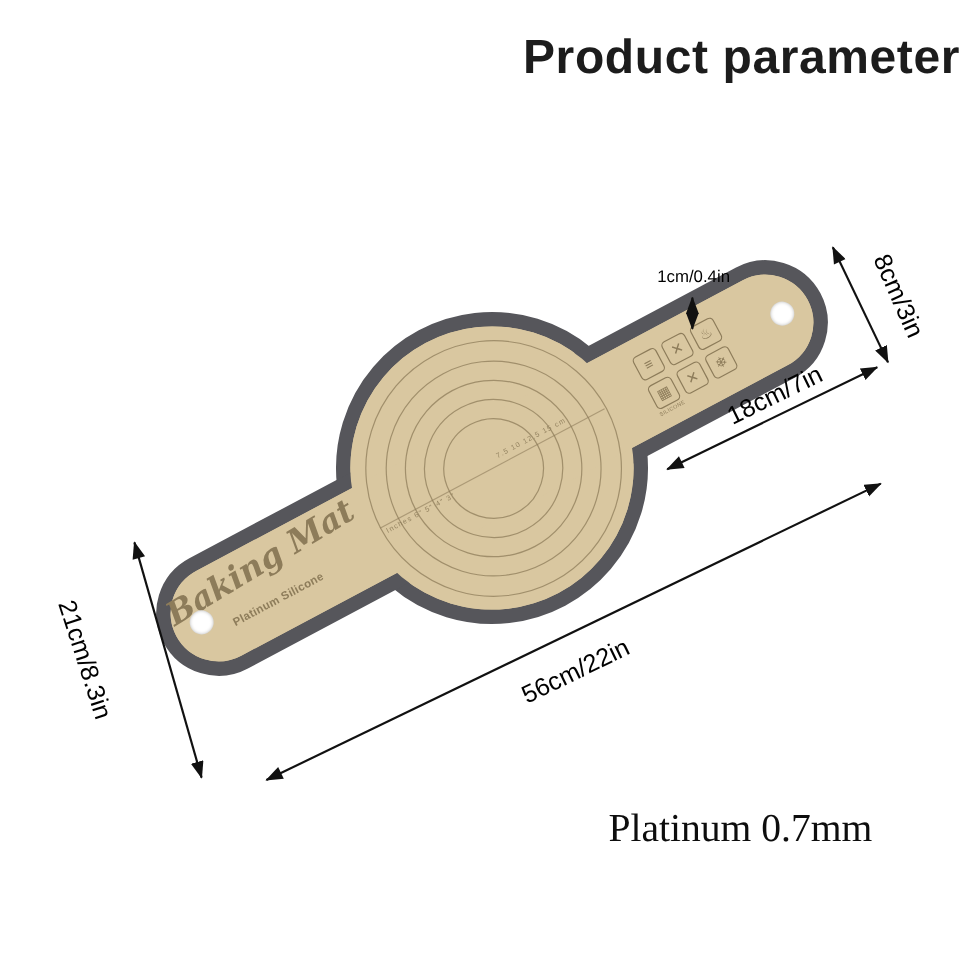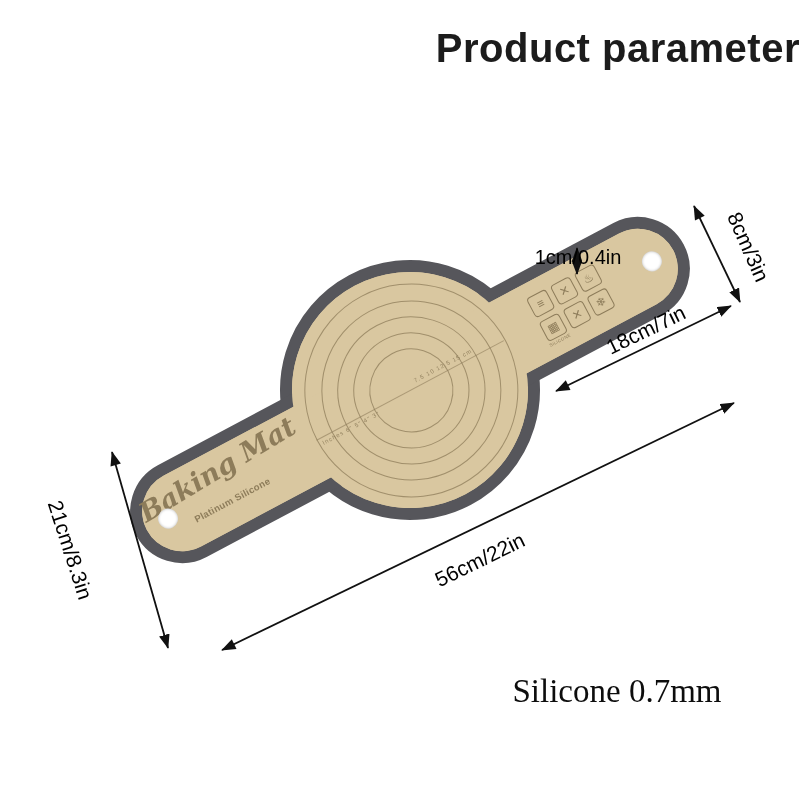--- a/index.html
+++ b/index.html
@@ -37,21 +37,21 @@
         box-shadow:inset 0 0 3px rgba(0,0,0,.3);}
   .hole.left{left:26px;top:42px;} .hole.right{left:574px;top:42px;}
 
   
   .dim{position:absolute;color:#000;font-size:21px;white-space:nowrap;
        transform:translate(-50%,-50%);}
   .dim-56{left:480px;top:560px;transform:translate(-50%,-50%) rotate(-26deg);}
   .dim-21{left:70px;top:550px;transform:translate(-50%,-50%) rotate(72deg);}
   .dim-18{left:646px;top:330px;transform:translate(-50%,-50%) rotate(-26deg);}
   .dim-8{left:748px;top:247px;transform:translate(-50%,-50%) rotate(66deg);}
-  .dim-1{left:578px;top:230px;font-size:20px;margin-top:27px;}
+  .dim-1{left:578px;top:230px;font-size:14px;}
   .thickness{position:absolute;left:617px;top:691px;transform:translate(-50%,-50%);
              font-family:"Liberation Serif",serif;font-size:33px;color:#0d0d0d;white-space:nowrap;}
 
   .arrows{position:absolute;left:0;top:0;}
 </style>
 </head>
 <body>
 
 <div class="title">Product parameter</div>
 
@@ -103,13 +103,13 @@
   <line x1="556" y1="391" x2="731" y2="306" stroke="#111" stroke-width="1.8" marker-start="url(#ahs)" marker-end="url(#ah)"></line>
   <line x1="694" y1="206" x2="740" y2="302" stroke="#111" stroke-width="1.8" marker-start="url(#ahs)" marker-end="url(#ah)"></line>
   <line x1="577" y1="248" x2="577" y2="274" stroke="#111" stroke-width="1.8" marker-start="url(#ahs)" marker-end="url(#ah)"></line>
 </svg>
 
 <div class="dim dim-56">56cm/22in</div>
 <div class="dim dim-21">21cm/8.3in</div>
 <div class="dim dim-18">18cm/7in</div>
 <div class="dim dim-8">8cm/3in</div>
 <div class="dim dim-1">1cm/0.4in</div>
-<div class="thickness">Silicone 0.7mm</div>
+<div class="thickness">Platinum 0.7mm</div>
 
 </body></html>

